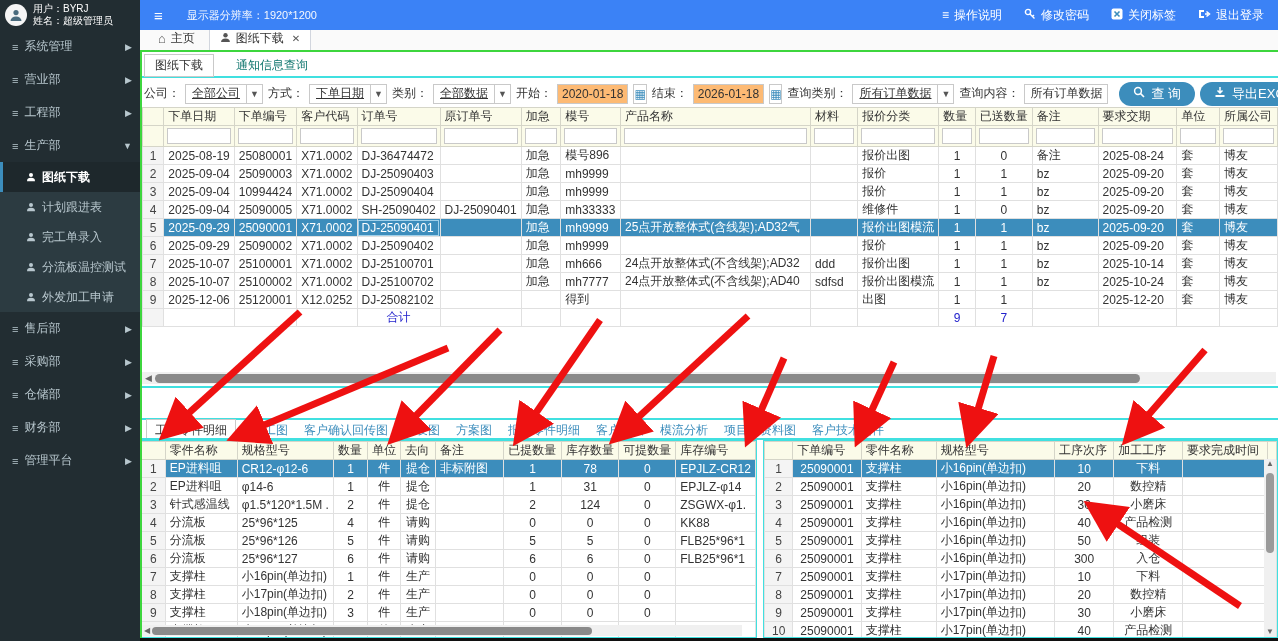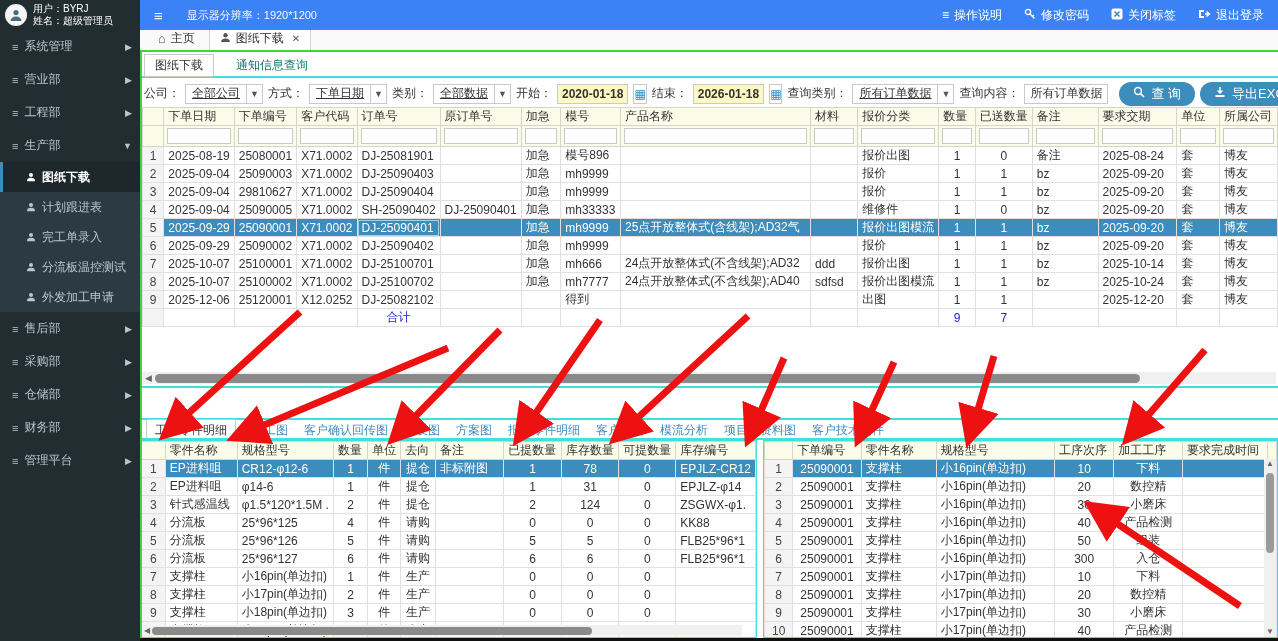--- a/index.html
+++ b/index.html
@@ -43,21 +43,21 @@
   .subtabs { position:absolute; left:0; top:24px; width:1138px; height:24px; background:#fff; border-bottom:2px solid #40e0e0; display:flex; align-items:center; padding-left:4px; gap:12px; }
   .subtab { padding:2px 10px; font-size:12px; cursor:pointer; color:#0f766e; }
   .subtab.active { color:#333; border:1px solid #c9c9c9; background:#fff; }
 
   
   .filterbar { position:absolute; left:2px; top:50px; width:1136px; height:27px; display:flex; align-items:center; gap:5px; padding-left:2px; font-size:12px; white-space:nowrap; }
   .flabel { color:#333; }
   .fselect { border:1px solid #c9c9c9; height:20px; display:flex; align-items:center; background:#fff; cursor:pointer; }
   .fselect .val { padding:0 6px;text-decoration:underline; }
   .fselect .caret { border-left:1px solid #c9c9c9; width:16px; text-align:center; color:#555; font-size:9px; line-height:18px; }
-  .fdate { border:1px solid #c9c9c9; height:20px; width:80px; padding:0 4px; display:flex; align-items:center; background:#fef9c3;font-weight:bold; }
+  .fdate { border:1px solid #c9c9c9; height:20px; width:80px; padding:0 4px; display:flex; align-items:center; background:#fdba74; }
   .cal-btn { border:1px solid #c9c9c9; height:20px; width:20px; display:flex; align-items:center; justify-content:center; background:#fff; color:#3c8dbc; cursor:pointer; font-size:12px; }
   .ftext { border:1px solid #c9c9c9; height:20px; padding:0 5px; display:flex; align-items:center; background:#fff; }
   .pill-btn { background:#3c8dbc; color:#fff; border:none; border-radius:13px; height:24px; padding:0 14px; display:flex; align-items:center; gap:6px; font-size:13px; cursor:pointer; }
   .pill-btn svg { flex:none; }
 
   
   table.grid { border-collapse:collapse; table-layout:fixed; background:#fff; }
   table.grid th, table.grid td { border:1px solid #e0e0e0; font-size:12px; font-weight:normal; overflow:hidden; white-space:nowrap; text-overflow:clip; height:18px; padding:0 4px; }
   table.grid thead th { background:#fbfbe9; border-color:#d5d5c8; text-align:left; }
   table.grid thead tr.filters th { background:#fbfbe9; padding:2px 3px; }
@@ -380,21 +380,21 @@
             <th><input style=""></th>
             <th><input style=""></th>
           </tr>
         </thead>
         <tbody>
           <tr>
             <td class="rownum">1</td>
             <td>2025-08-19</td>
             <td>25080001</td>
             <td>X71.0002</td>
-            <td>DJ-25081901</td>
+            <td>DJ-36474472</td>
             <td></td>
             <td>加急</td>
             <td>模号896</td>
             <td></td>
             <td></td>
             <td>报价出图</td>
             <td class="center">1</td>
             <td class="center">0</td>
             <td>备注</td>
             <td>2025-08-24</td>
@@ -416,21 +416,21 @@
             <td class="center">1</td>
             <td class="center">1</td>
             <td>bz</td>
             <td>2025-09-20</td>
             <td>套</td>
             <td>博友</td>
           </tr>
           <tr>
             <td class="rownum">3</td>
             <td>2025-09-04</td>
-            <td>29810627</td>
+            <td>10994424</td>
             <td>X71.0002</td>
             <td>DJ-25090404</td>
             <td></td>
             <td>加急</td>
             <td>mh9999</td>
             <td></td>
             <td></td>
             <td>报价</td>
             <td class="center">1</td>
             <td class="center">1</td>

